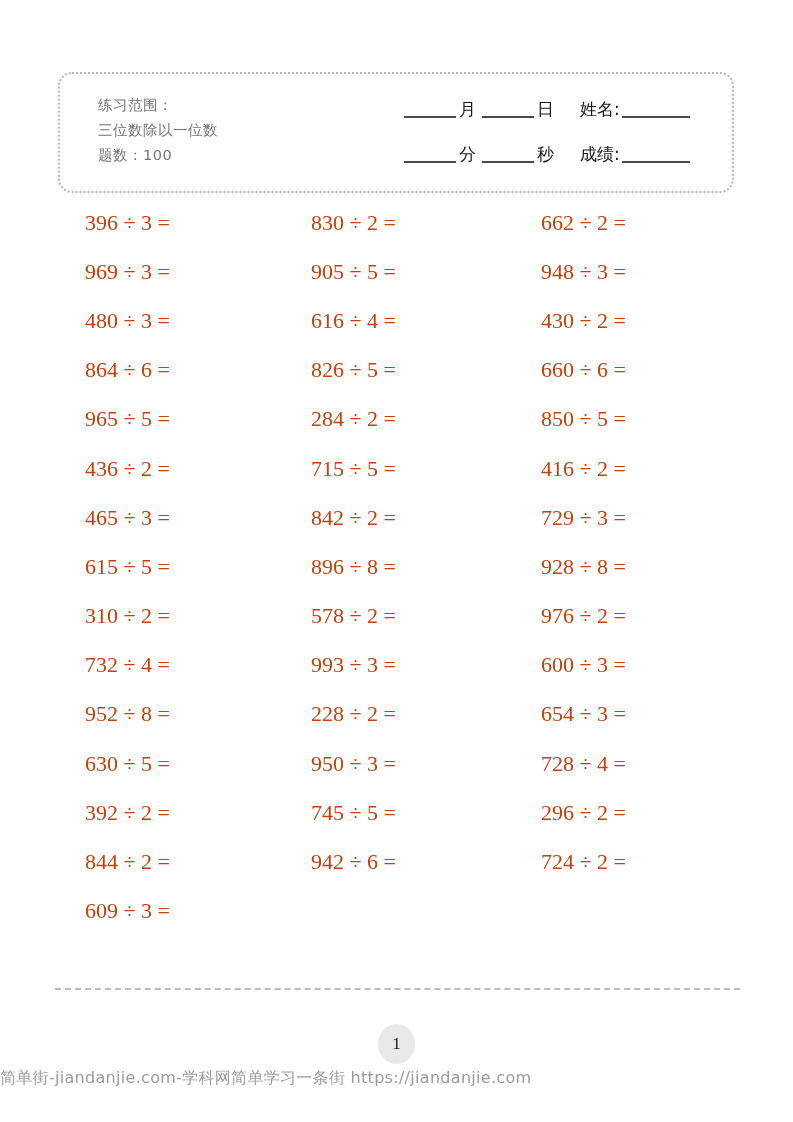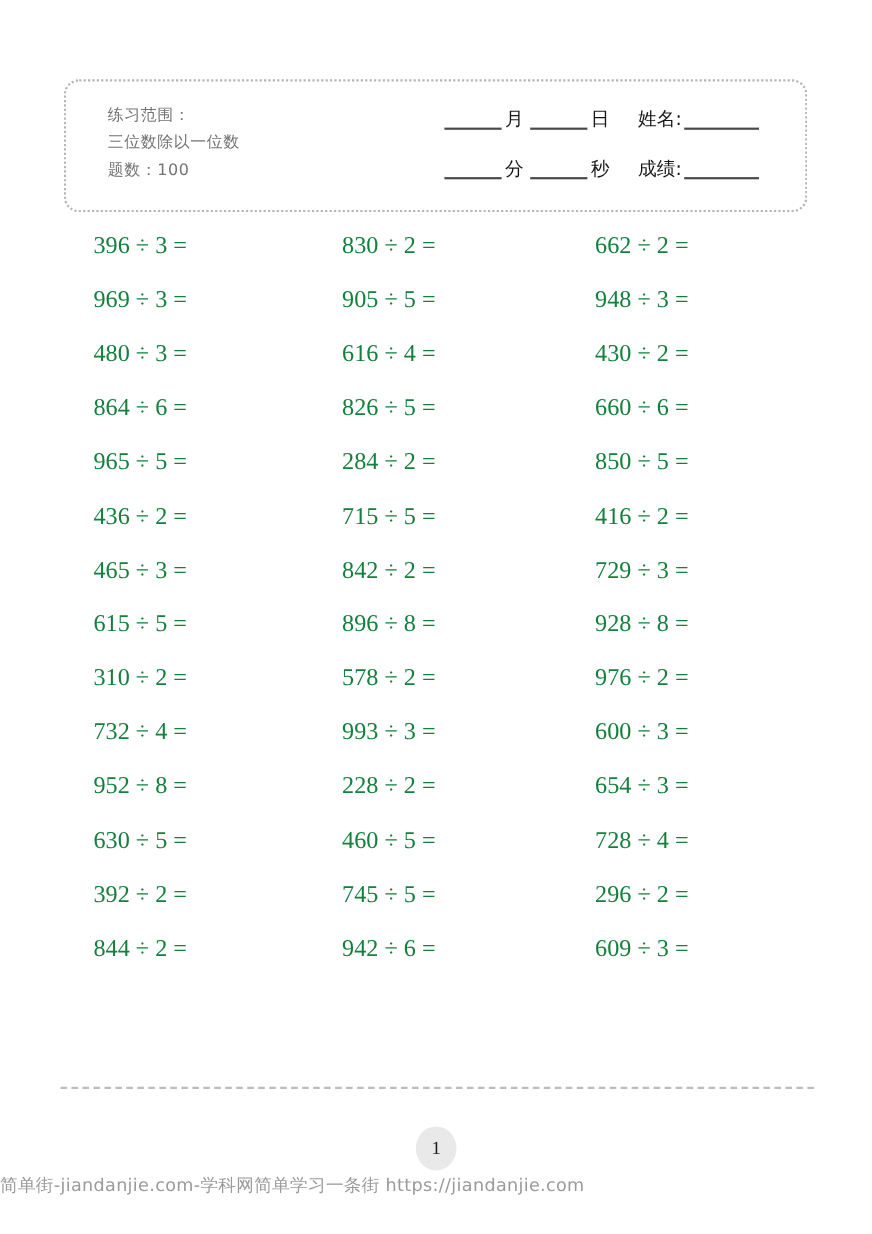--- a/index.html
+++ b/index.html
@@ -58,21 +58,21 @@
     left: 0; top: 198px;
     width: 793px;
     box-sizing: border-box;
     padding-left: 85px;
     display: grid;
     grid-template-columns: 226px 230px auto;
     grid-auto-rows: 49.2px;
     align-items: center;
     font-family: "Liberation Serif", "DejaVu Serif", serif;
     font-size: 22px;
-    color: #15803d;
+    color: #c2410c;
   }
   .problem { white-space: nowrap; }
 
   
   .divider {
     position: absolute;
     left: 55px; top: 988px;
     width: 685px;
     height: 0;
     border-top: 2px dashed #bcbcbc;
@@ -161,27 +161,28 @@
       <div class="problem">310 ÷ 2 =</div>
       <div class="problem">578 ÷ 2 =</div>
       <div class="problem">976 ÷ 2 =</div>
       <div class="problem">732 ÷ 4 =</div>
       <div class="problem">993 ÷ 3 =</div>
       <div class="problem">600 ÷ 3 =</div>
       <div class="problem">952 ÷ 8 =</div>
       <div class="problem">228 ÷ 2 =</div>
       <div class="problem">654 ÷ 3 =</div>
       <div class="problem">630 ÷ 5 =</div>
-      <div class="problem">460 ÷ 5 =</div>
+      <div class="problem">950 ÷ 3 =</div>
       <div class="problem">728 ÷ 4 =</div>
       <div class="problem">392 ÷ 2 =</div>
       <div class="problem">745 ÷ 5 =</div>
       <div class="problem">296 ÷ 2 =</div>
       <div class="problem">844 ÷ 2 =</div>
       <div class="problem">942 ÷ 6 =</div>
+      <div class="problem">724 ÷ 2 =</div>
       <div class="problem">609 ÷ 3 =</div>
     </div>
 
   <div class="divider"></div>
 
   <div class="page-badge">
     <span>1</span>
   </div>
 
   <div class="footer-text">简单街-jiandanjie.com-学科网简单学习一条街 https://jiandanjie.com</div>

